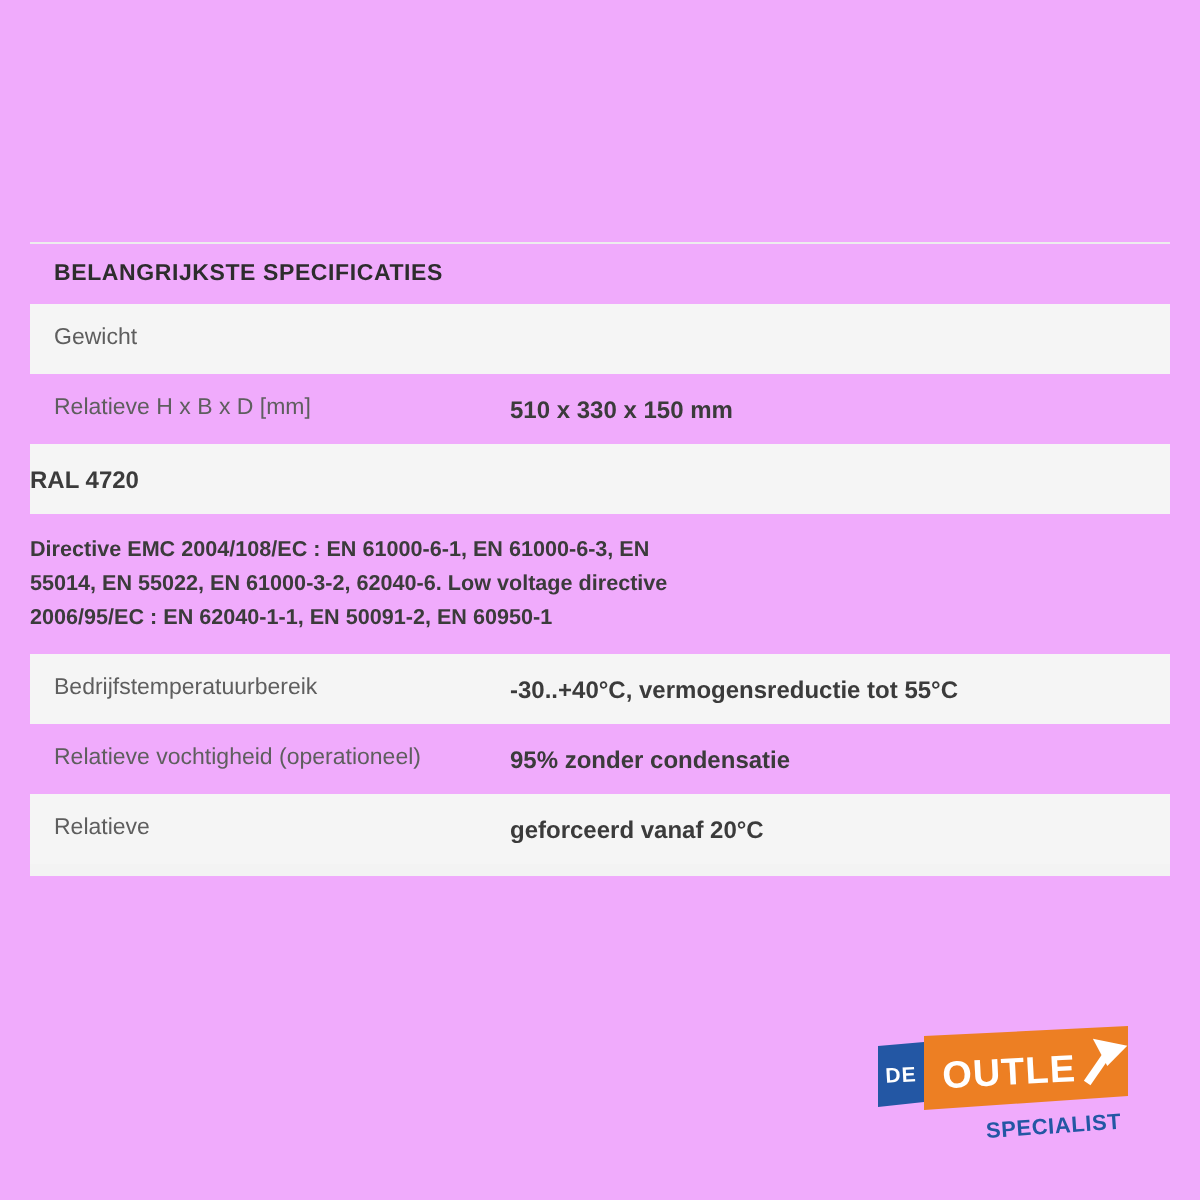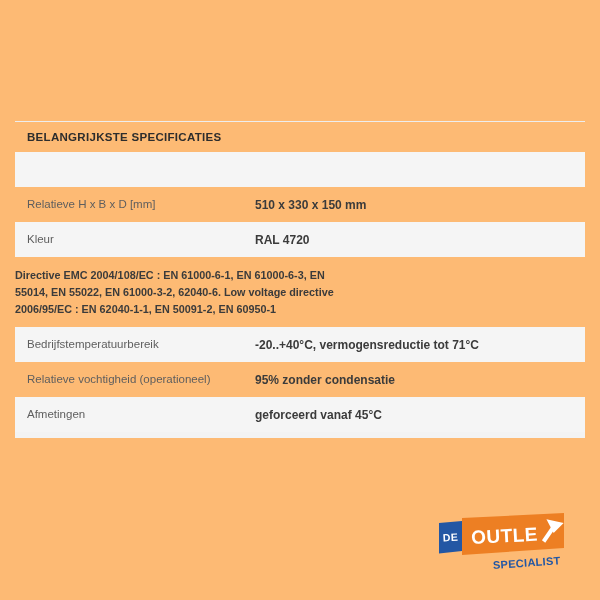--- a/index.html
+++ b/index.html
@@ -3,21 +3,21 @@
 <meta charset="utf-8">
 <style>
   * { margin:0; padding:0; box-sizing:border-box; }
   html,body { width:600px; height:600px; }
   body {
     font-family: "Liberation Sans", sans-serif;
     background:#ffffff;
     position:relative;
     overflow:hidden;
   }
-  .page { position:relative; width:600px; height:600px; background:#fdba74; }
+  .page { position:relative; width:600px; height:600px; background:#f0abfc; }
 
   
   .spec-section {
     position:absolute;
     left:15px; top:121px;
     width:570px;
     border-top:1px solid #ededed;
   }
   .spec-title {
     height:30px;
@@ -75,45 +75,45 @@
 </head>
 <body>
 
 <div class="page">
 
   <section class="spec-section">
     <h2 class="spec-title">BELANGRIJKSTE SPECIFICATIES</h2>
 
     <div class="spec-table">
       <div class="spec-row">
+        <div class="cell-label">Gewicht</div>
       </div>
       <div class="spec-row">
         <div class="cell-label">Relatieve H x B x D [mm]</div>
         <div class="cell-value">510 x 330 x 150 mm</div>
       </div>
       <div class="spec-row">
-        <div class="cell-label">Kleur</div>
         <div class="cell-value">RAL 4720</div>
       </div>
       <div class="spec-row row--tall">
         <div class="cell-value">Directive EMC 2004/108/EC : EN 61000-6-1, EN 61000-6-3, EN
 55014, EN 55022, EN 61000-3-2, 62040-6. Low voltage directive
 2006/95/EC : EN 62040-1-1, EN 50091-2, EN 60950-1</div>
       </div>
       <div class="spec-row">
         <div class="cell-label">Bedrijfstemperatuurbereik</div>
-        <div class="cell-value">-20..+40°C, vermogensreductie tot 71°C</div>
+        <div class="cell-value">-30..+40°C, vermogensreductie tot 55°C</div>
       </div>
       <div class="spec-row">
         <div class="cell-label">Relatieve vochtigheid (operationeel)</div>
         <div class="cell-value">95% zonder condensatie</div>
       </div>
       <div class="spec-row">
-        <div class="cell-label">Afmetingen</div>
-        <div class="cell-value">geforceerd vanaf 45°C</div>
+        <div class="cell-label">Relatieve</div>
+        <div class="cell-value">geforceerd vanaf 20°C</div>
       </div>
     </div>
 
     <div class="table-bottom-strip"></div>
   </section>
 
   <div class="brand-logo">
     <svg viewBox="0 0 136 72" xmlns="http://www.w3.org/2000/svg">
 
       <polygon points="3,17 26,15 26,45 3,47.5" fill="#2357A4"></polygon>

